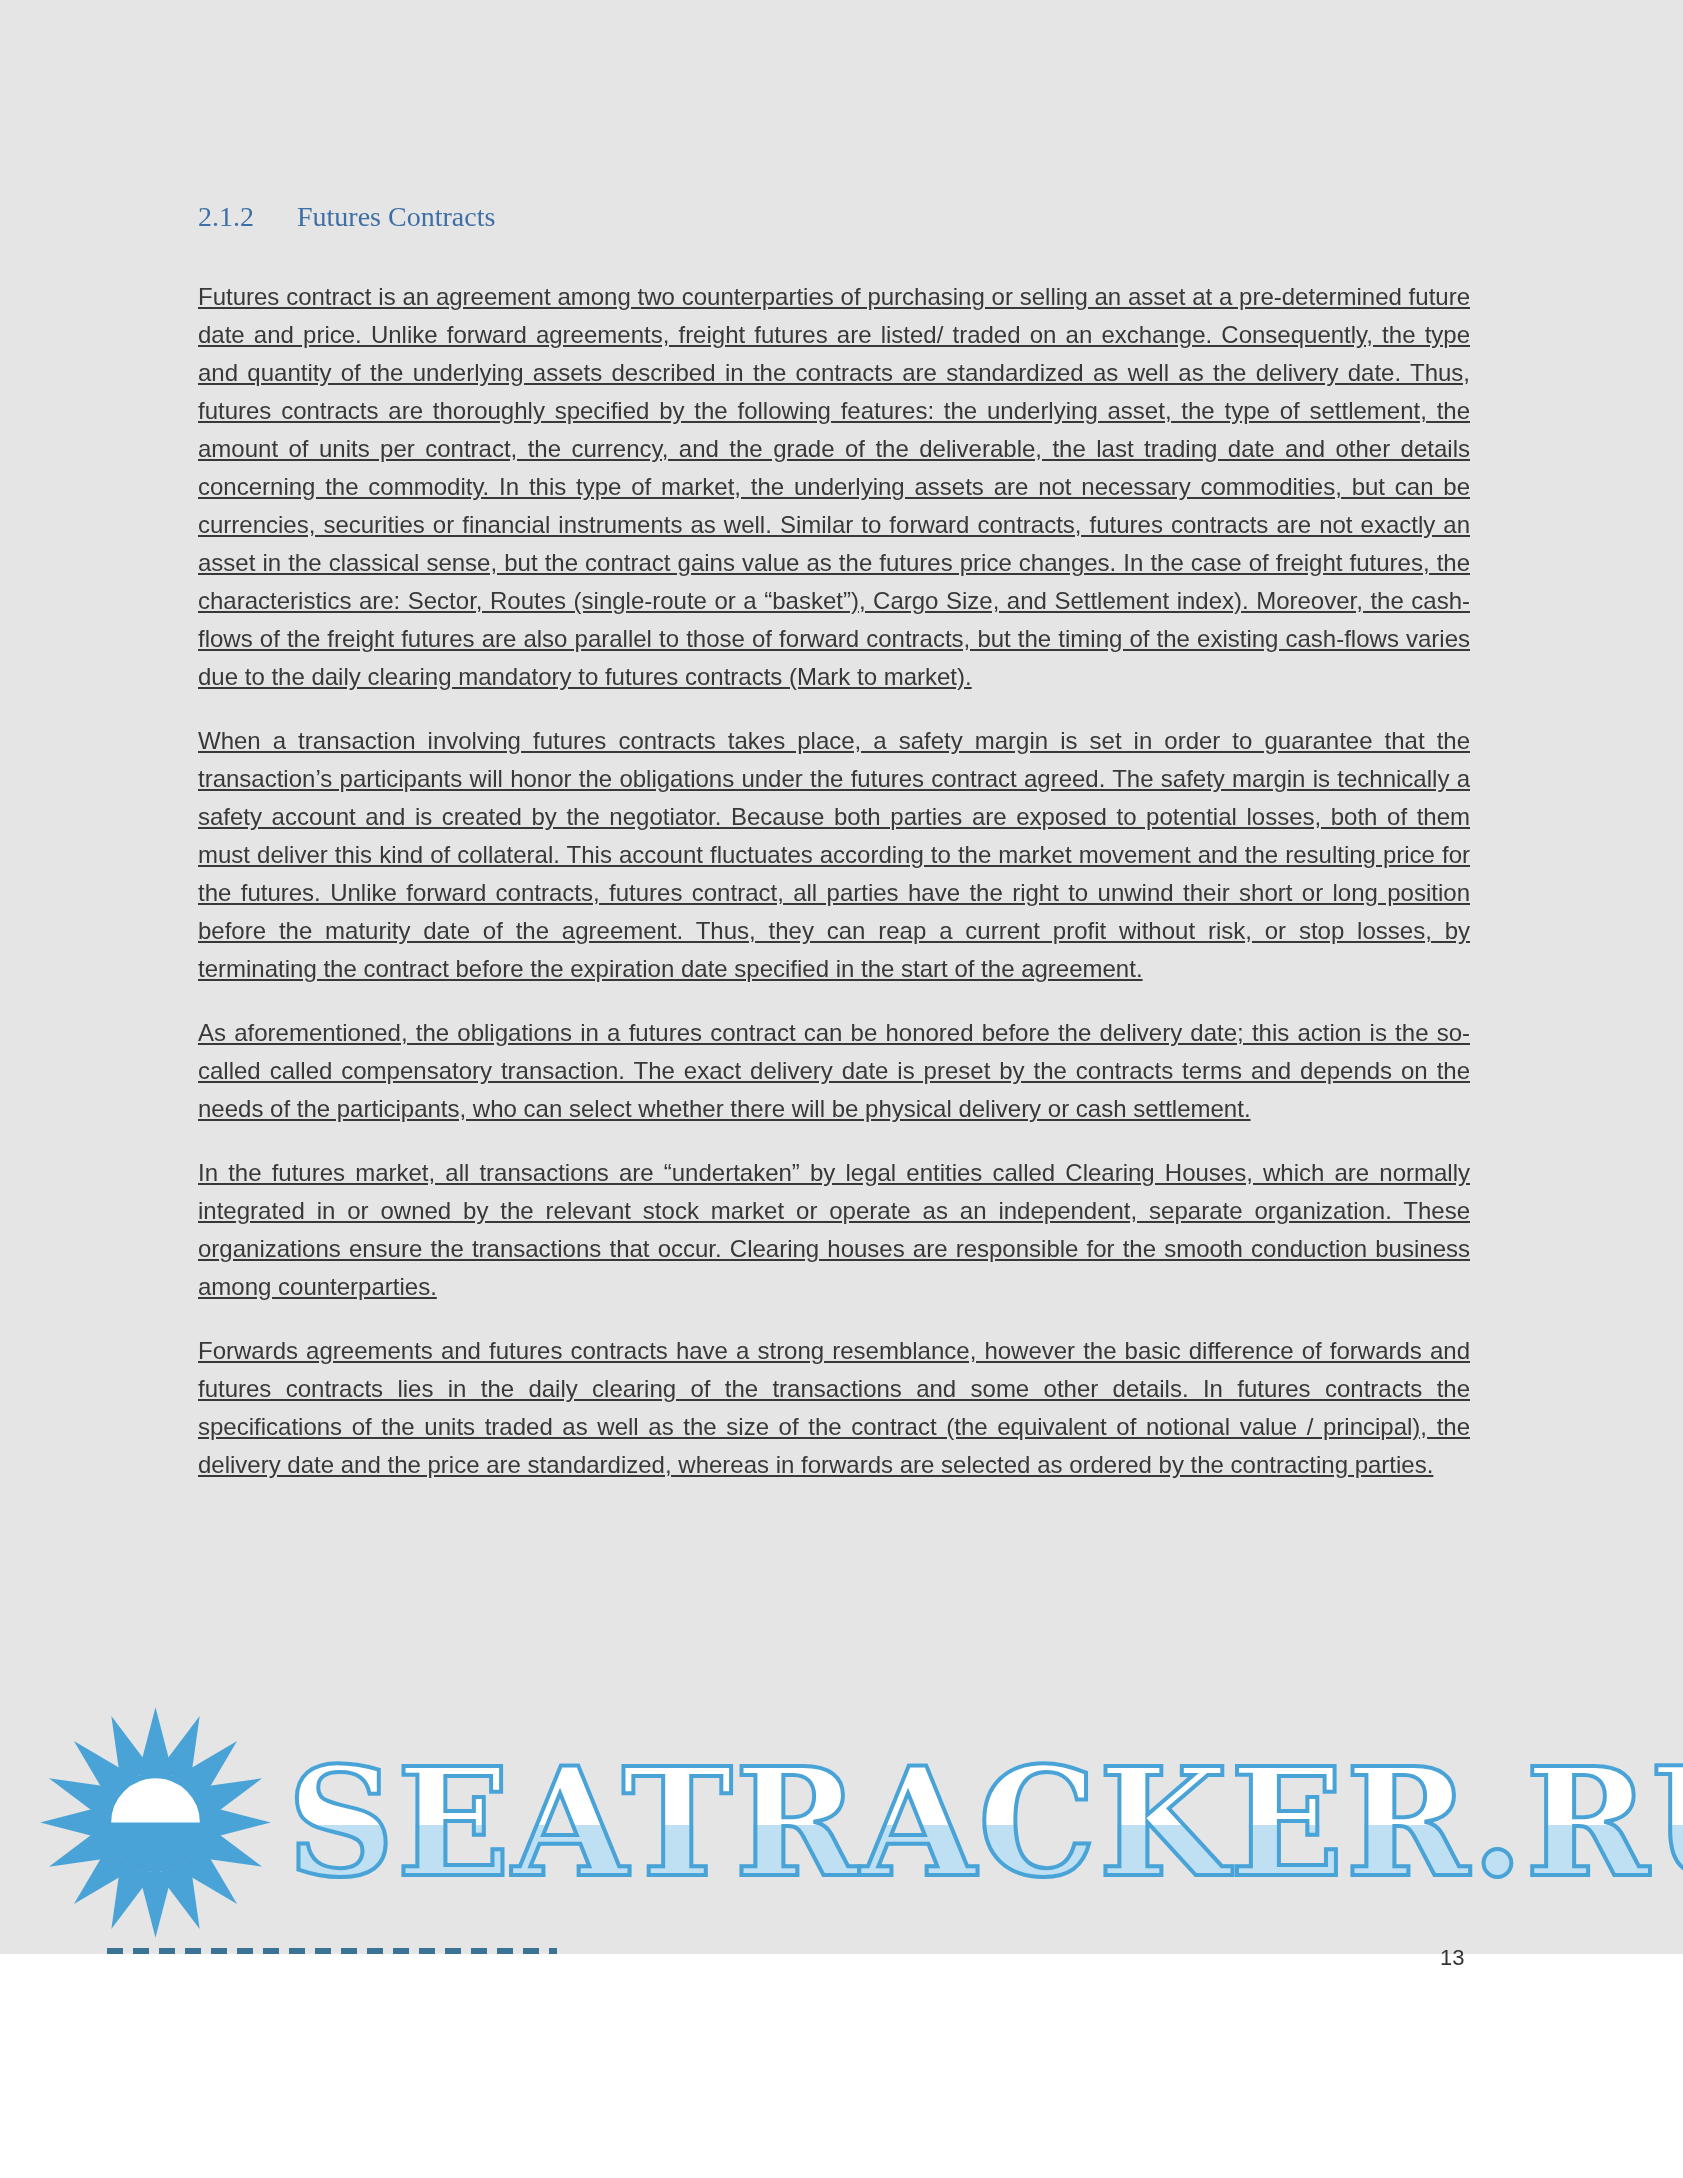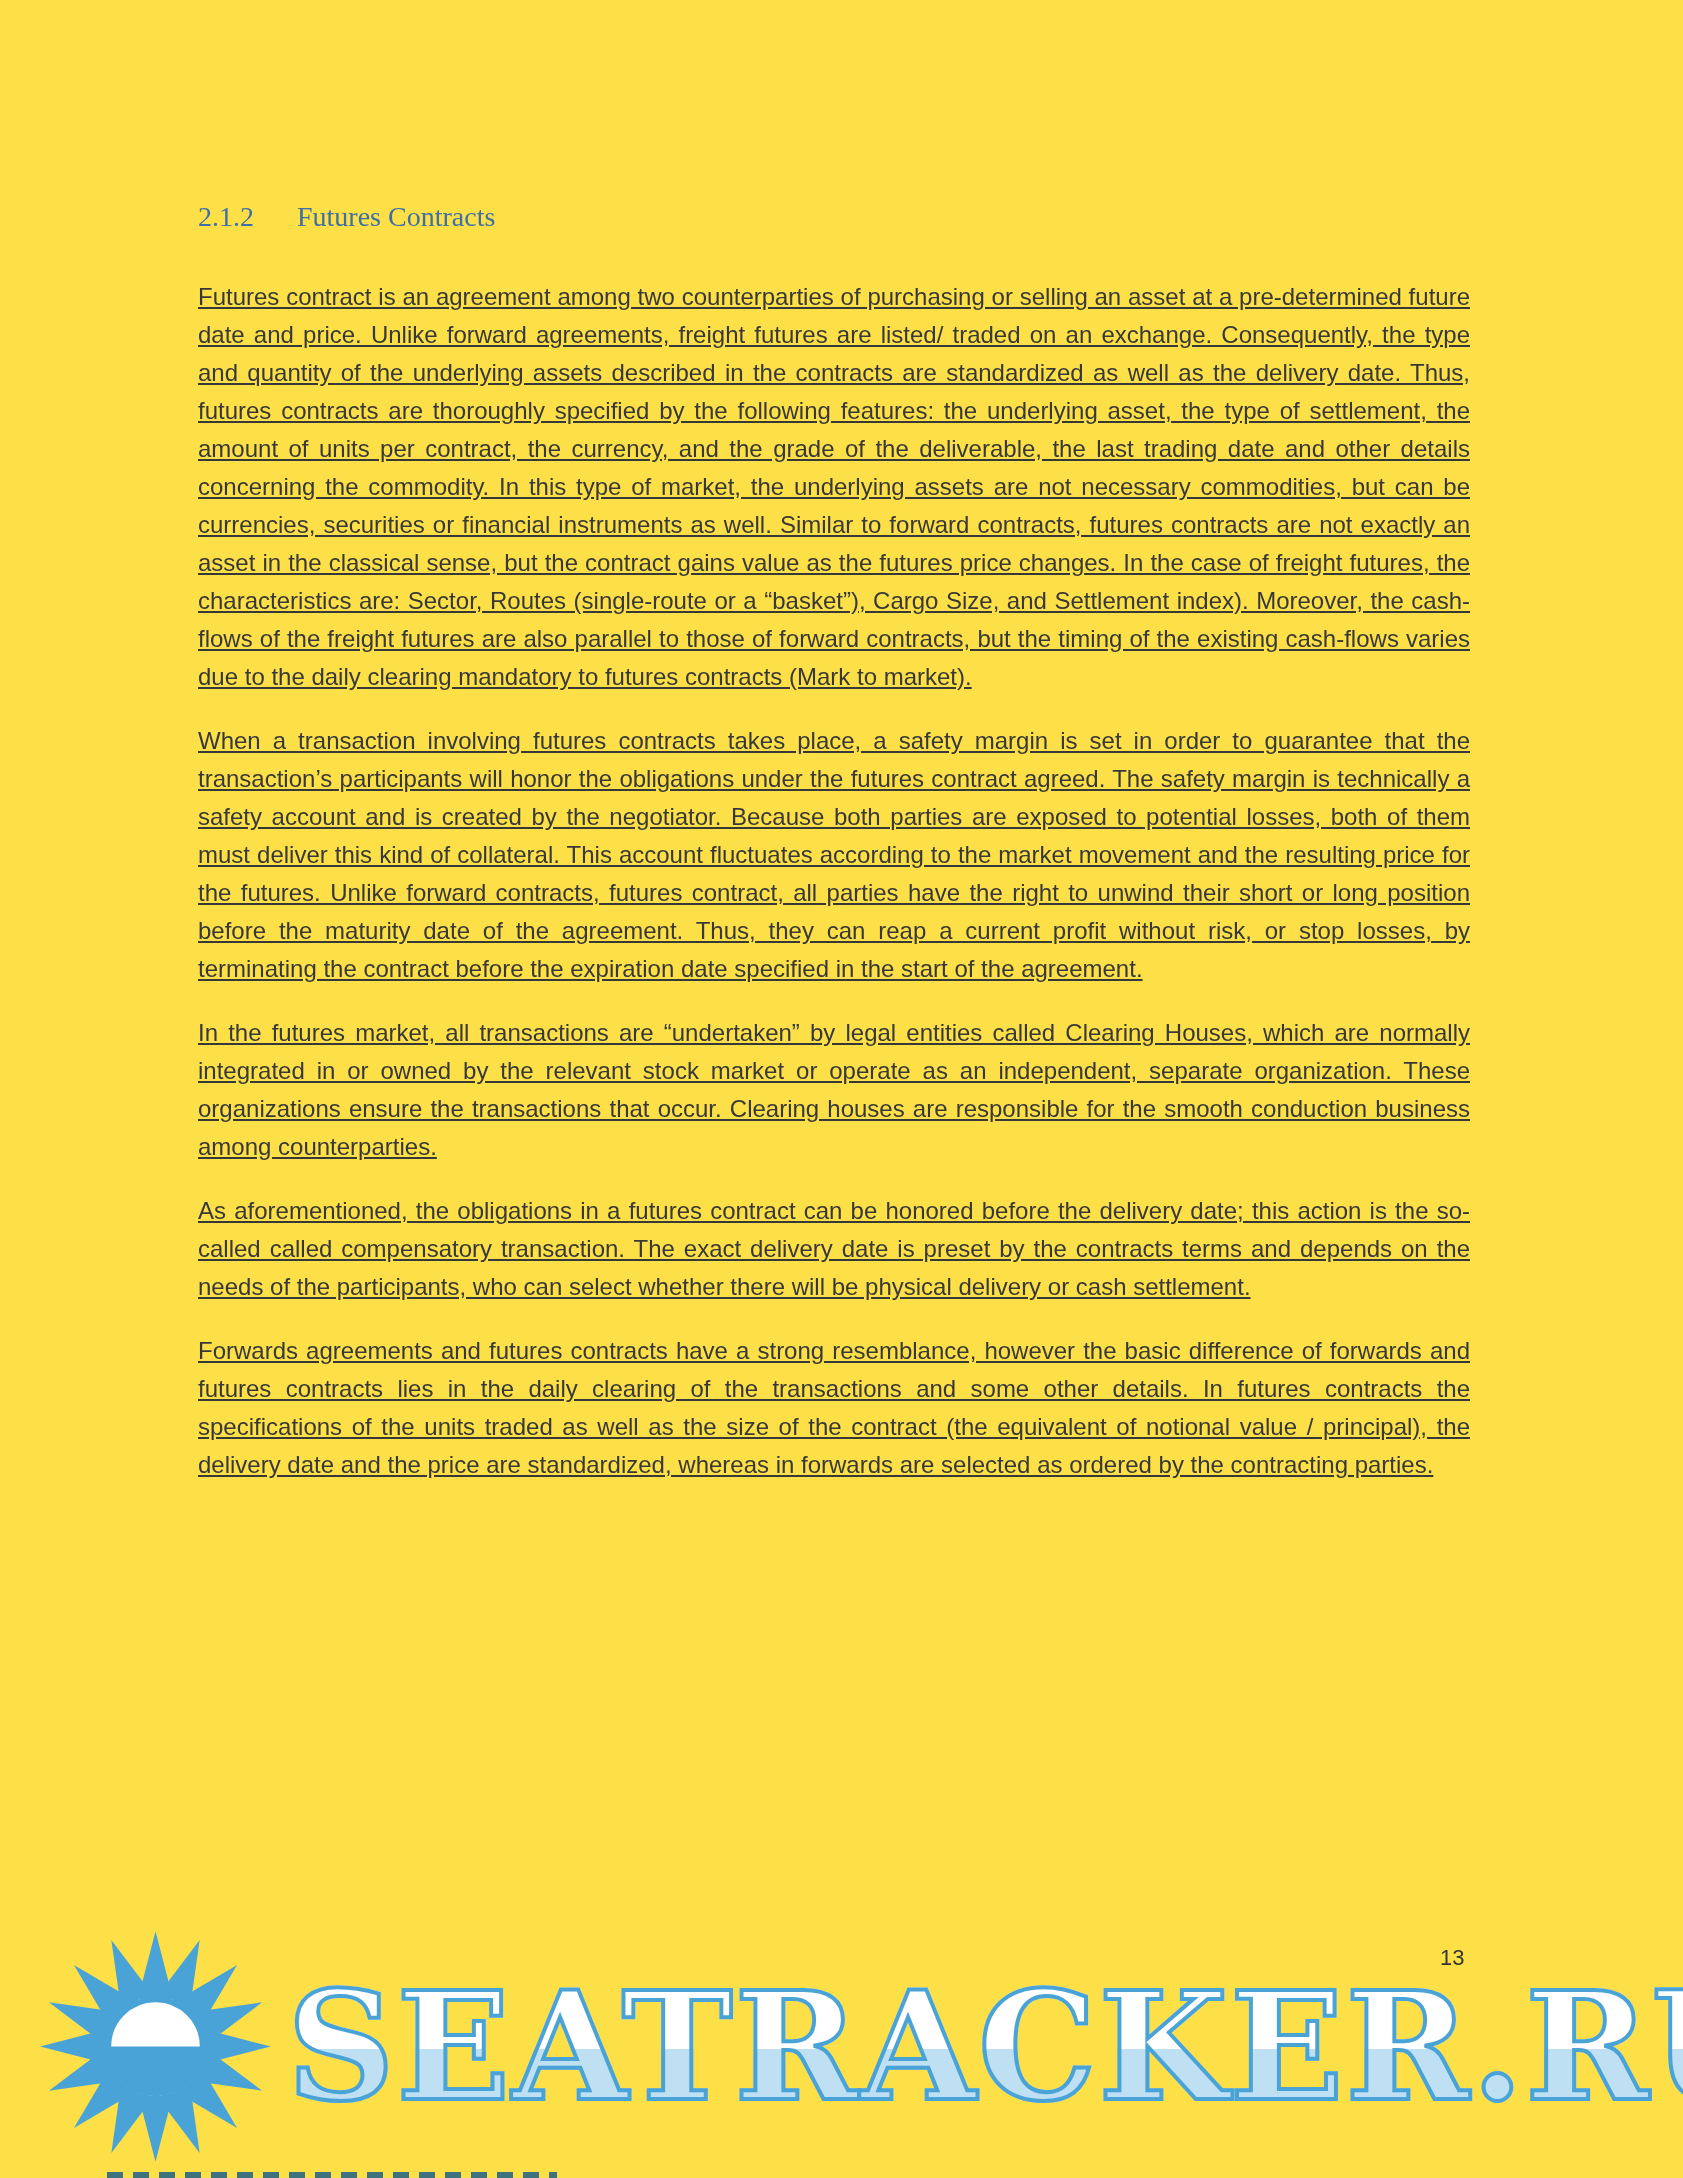--- a/index.html
+++ b/index.html
@@ -7,22 +7,22 @@
   body {
     width: 1683px;
     height: 2178px;
     position: relative;
     overflow: hidden;
     font-family: "Liberation Sans", sans-serif;
   }
   .page {
     position: relative;
     width: 1683px;
-    height: 2178px;
-    background: #fde047;
+    height: 1954px;
+    background: #e5e5e5;
   }
   .content {
     position: absolute;
     top: 0;
     left: 198px;
     width: 1272px;
     padding-top: 198px;
   }
   .heading {
     font-family: "Liberation Serif", "DejaVu Serif", serif;
@@ -98,22 +98,22 @@
 <div class="page">
 
   <div class="content">
 
     <h2 class="heading">
       <span class="h-num">2.1.2</span><span class="h-title">Futures Contracts</span>
     </h2>
 
     <p class="body-p">Futures contract is an agreement among two counterparties of purchasing or selling an asset at a pre-determined future date and price. Unlike forward agreements, freight futures are listed/ traded on an exchange. Consequently, the type and quantity of the underlying assets described in the contracts are standardized as well as the delivery date. Thus, futures contracts are thoroughly specified by the following features: the underlying asset, the type of settlement, the amount of units per contract, the currency, and the grade of the deliverable, the last trading date and other details concerning the commodity. In this type of market, the underlying assets are not necessary commodities, but can be currencies, securities or financial instruments as well. Similar to forward contracts, futures contracts are not exactly an asset in the classical sense, but the contract gains value as the futures price changes. In the case of freight futures, the characteristics are: Sector, Routes (single-route or a “basket”), Cargo Size, and Settlement index).  Moreover, the cash-flows of the freight futures are also parallel to those of forward contracts, but the timing of the existing cash-flows varies due to the daily clearing mandatory to futures contracts (Mark to market).</p>
     <p class="body-p">When a transaction involving futures contracts takes place, a safety margin is set in order to guarantee that the transaction’s participants will honor the obligations under the futures contract agreed. The safety margin is technically a safety account and is created by the negotiator. Because both parties are exposed to potential losses, both of them must deliver this kind of collateral. This account fluctuates according to the market movement and the resulting price for the futures. Unlike forward contracts, futures contract, all parties have the right to unwind their short or long position before the maturity date of the agreement. Thus, they can reap a current profit without risk, or stop losses, by terminating the contract before the expiration date specified in the start of the agreement.</p>
+    <p class="body-p">As aforementioned, the obligations in a futures contract can be honored before the delivery date; this action is the so-called called compensatory transaction. The exact delivery date is preset by the contracts terms and depends on the needs of the participants, who can select whether there will be physical delivery or cash settlement.</p>
     <p class="body-p">In the futures market, all transactions are “undertaken” by legal entities called Clearing Houses, which are normally integrated in or owned by the relevant stock market or operate as an independent, separate organization. These organizations ensure the transactions that occur. Clearing houses are responsible for the smooth conduction business among counterparties.</p>
-    <p class="body-p">As aforementioned, the obligations in a futures contract can be honored before the delivery date; this action is the so-called called compensatory transaction. The exact delivery date is preset by the contracts terms and depends on the needs of the participants, who can select whether there will be physical delivery or cash settlement.</p>
 
 
     <p class="body-p">Forwards agreements and futures contracts have a strong resemblance, however the basic difference of forwards and futures contracts lies in the daily clearing of the transactions and some other details. In futures contracts the specifications of the units traded as well as the size of the contract (the equivalent of notional value / principal), the delivery date and the price are standardized, whereas in forwards are selected as ordered by the contracting parties.</p>
 
   </div>
 
   <div class="page-number">13</div>
 
   <div class="watermark">
     <svg class="sun" viewBox="0 0 220 220" aria-hidden="true">

